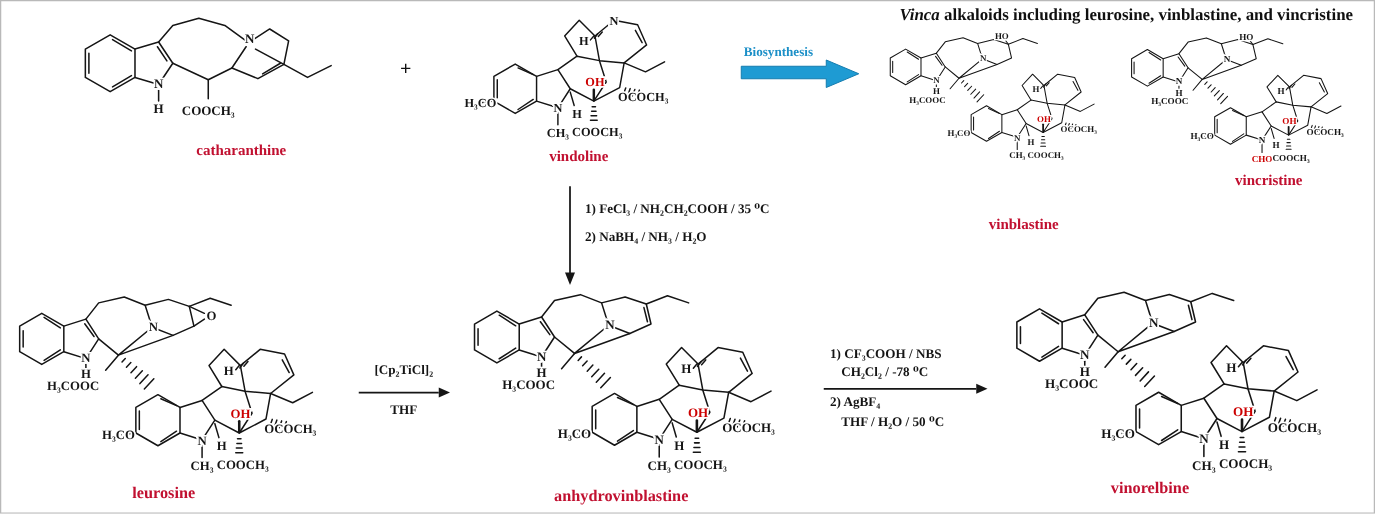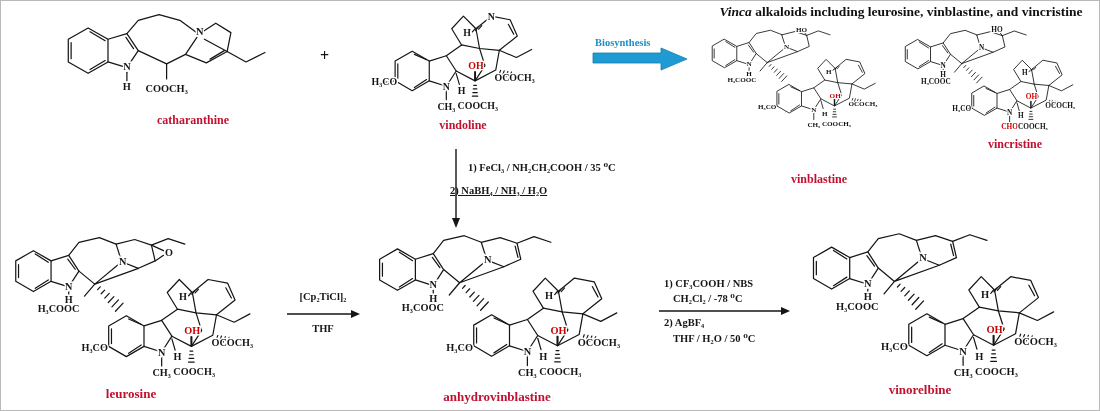--- a/index.html
+++ b/index.html
@@ -154,21 +154,21 @@
     <text x="245" y="122" text-anchor="start">OCOCH₃</text>
     <text x="204" y="153">COOCH₃</text>
   </svg>
   <div class="abs cname sm" style="left:1014px;top:136px;">vincristine</div>
 
   <svg class="struct" style="left:448px;top:148px;" width="14" height="80" viewBox="0 0 14 80">
     <line x1="7" y1="0" x2="7" y2="71" stroke="#151515" stroke-width="1.4"></line>
     <polygon points="3,69 11,69 7,79" fill="#151515"></polygon>
   </svg>
   <div class="abs cond" style="left:467px;top:160px;">1) FeCl₃ / NH₂CH₂COOH  / 35 ⁰C</div>
-  <div class="abs cond" style="left:449px;top:184px;text-decoration:underline;">2) NaBH₄ / NH₃ / H₂O</div>
+  <div class="abs cond" style="left:467px;top:184px;">2) NaBH₄ / NH₃ / H₂O</div>
 
   <svg class="struct" style="left:3px;top:232px;" width="280" height="158" viewBox="0 0 300 170">
     <use href="#u-unit"></use>
       <use href="#lk"></use>
       <use href="#v-unit"></use>
     <path class="bond" d="M158,13 L171,19 M162,30 L171,24"></path>
     <text x="177" y="25">O</text>
     <text x="69" y="61">N</text>
     <text x="69" y="75">H</text>
     <text x="127" y="34">N</text>

